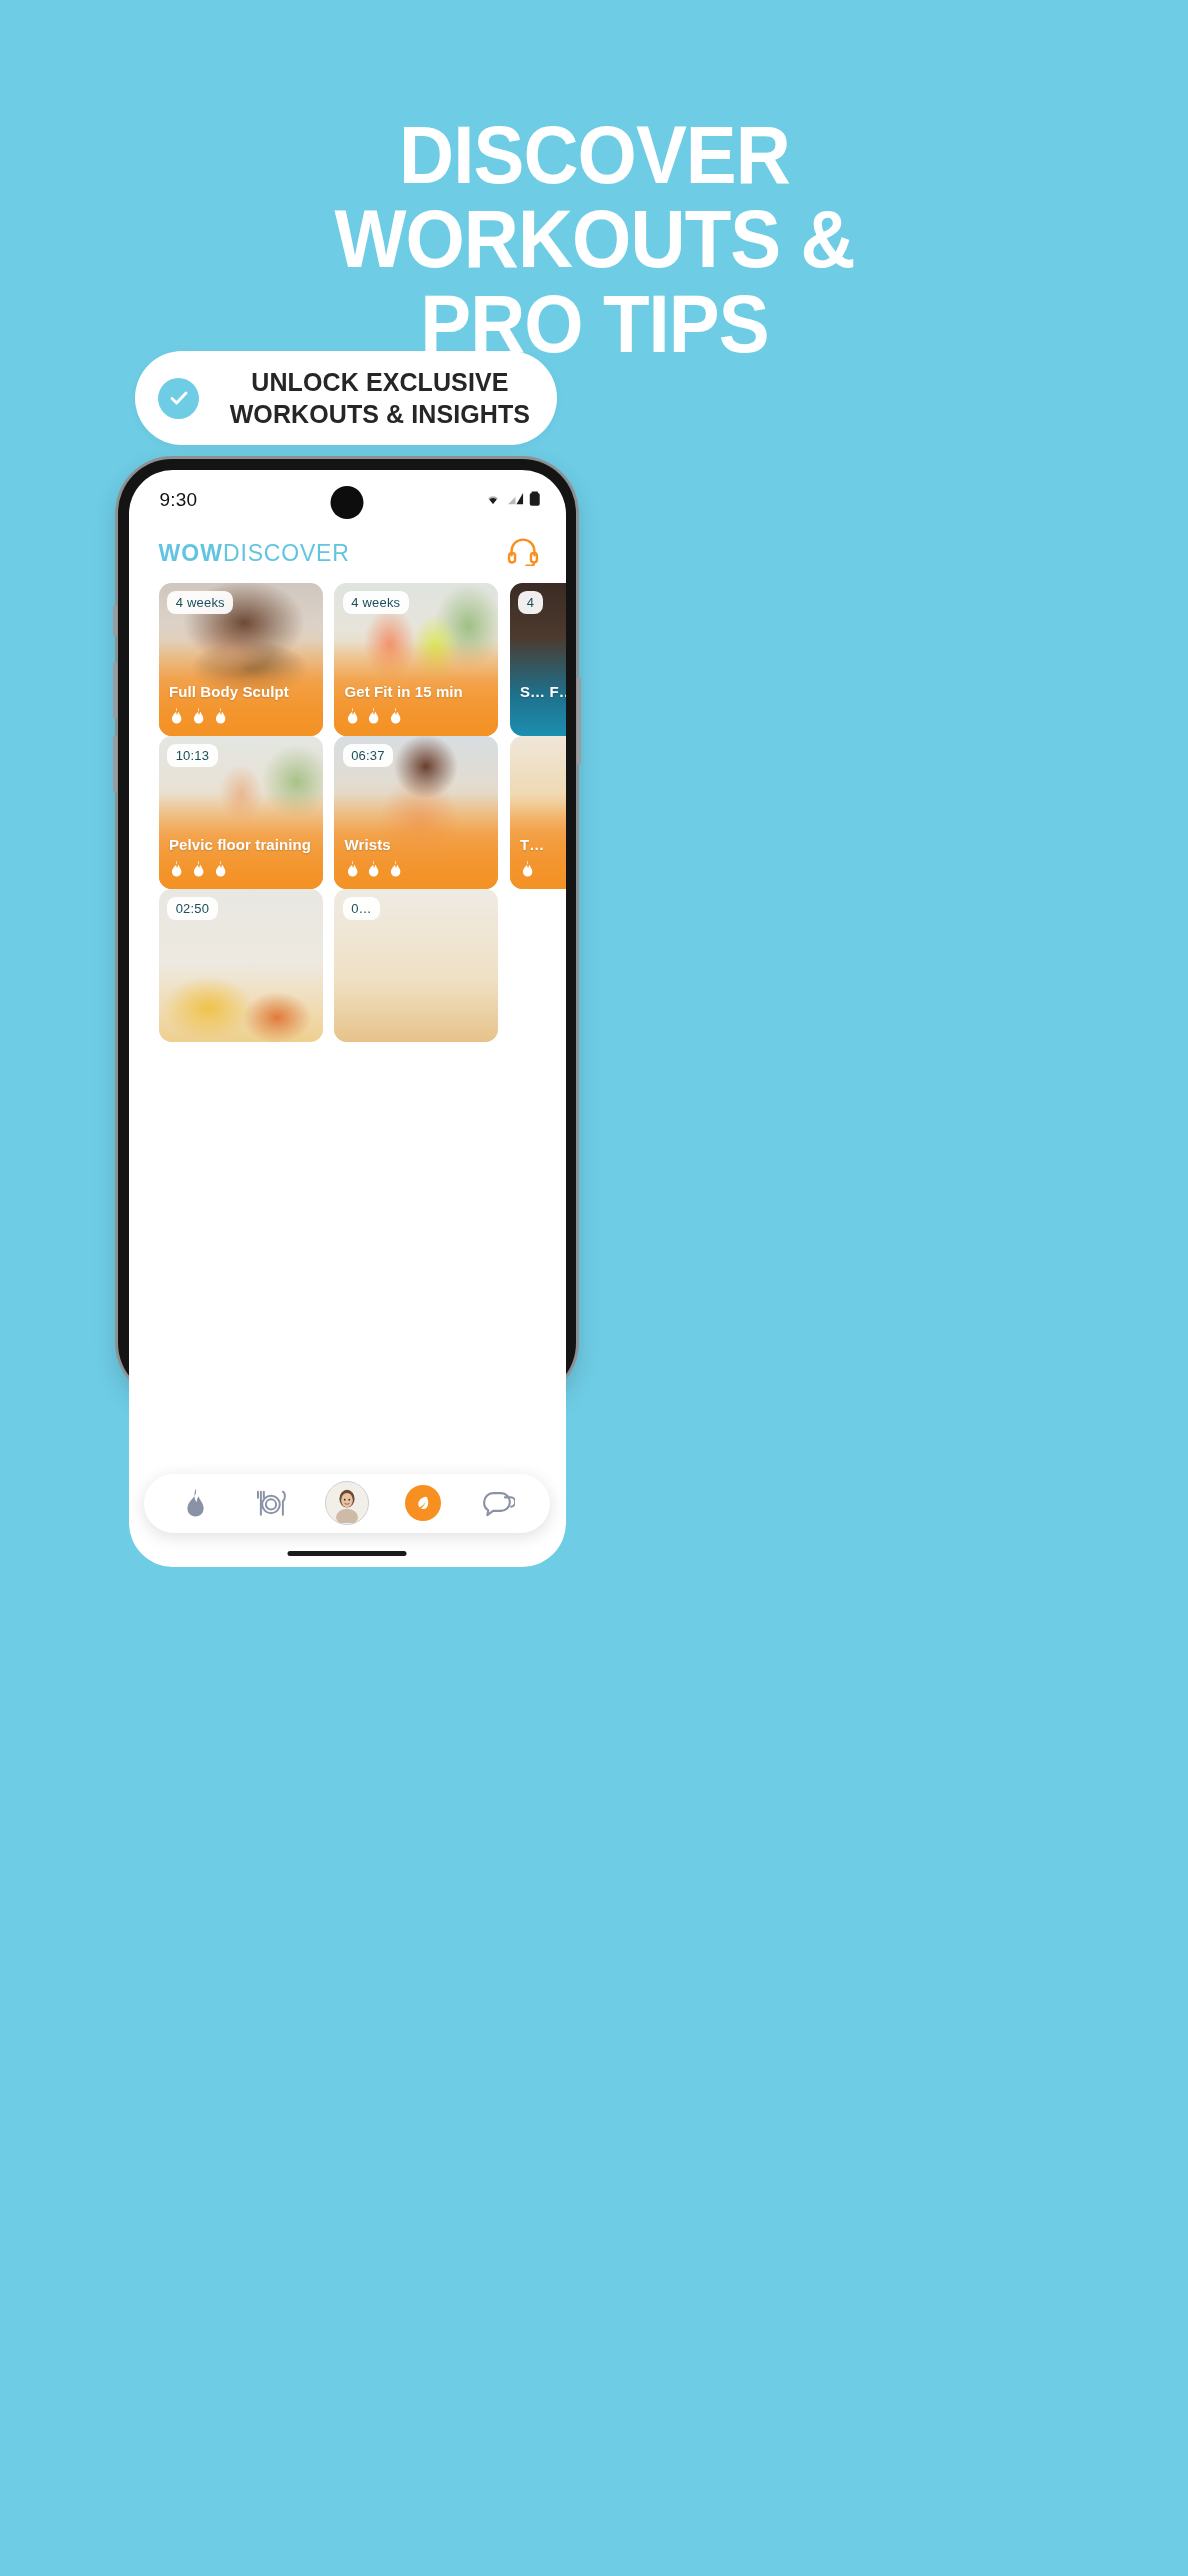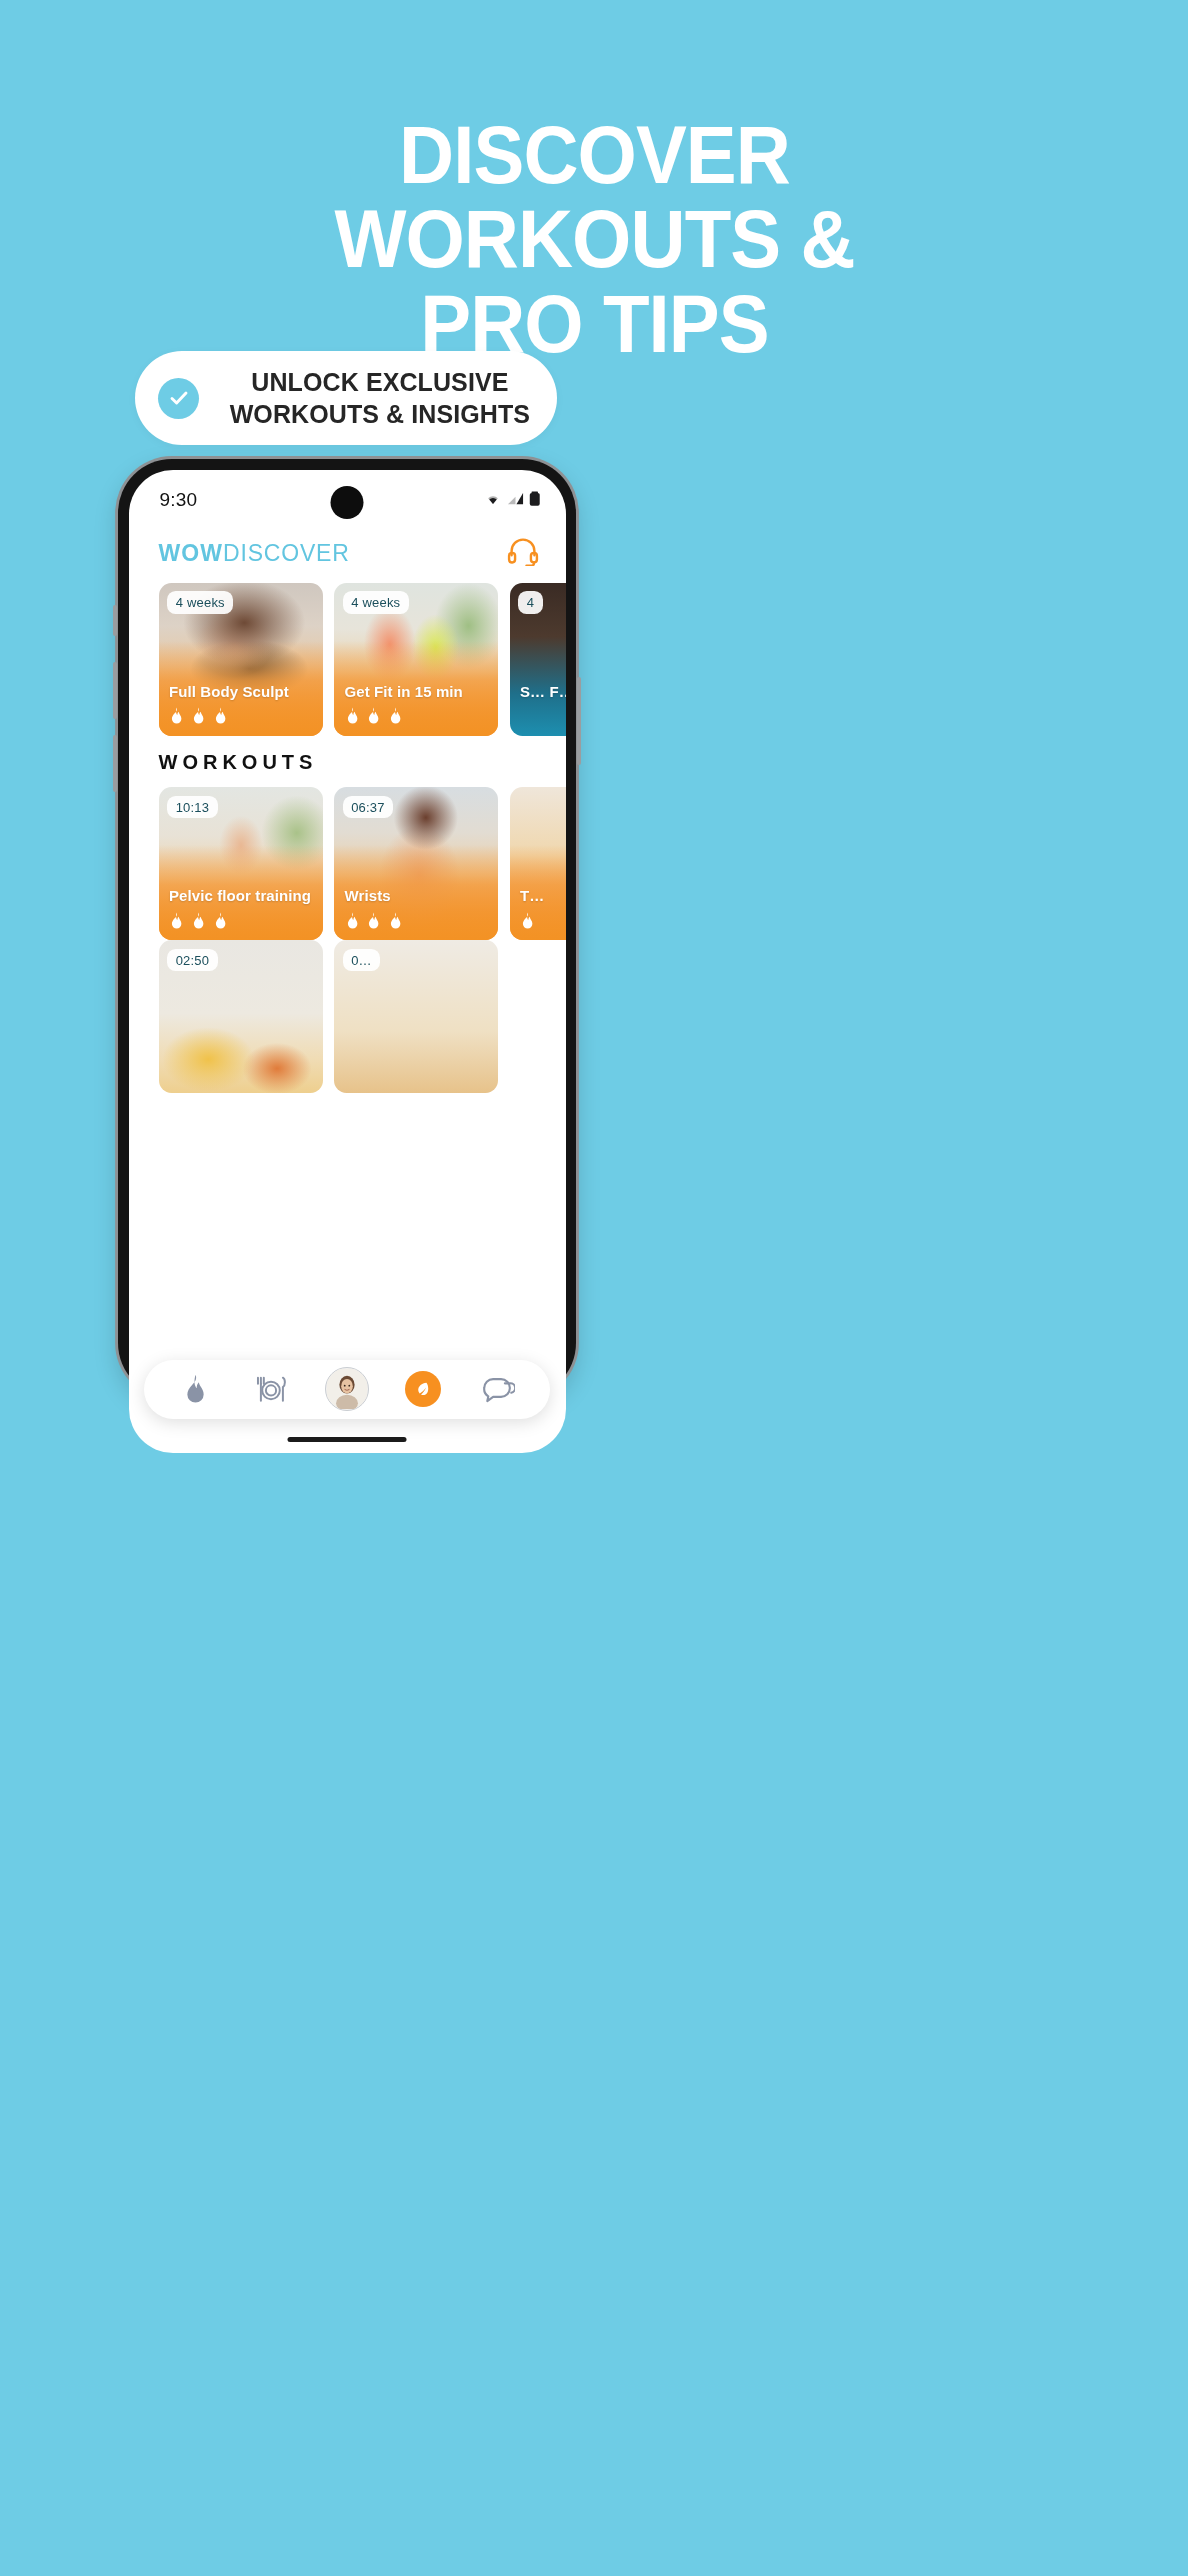--- a/index.html
+++ b/index.html
@@ -74,21 +74,21 @@
     background: #9a9da0;
   }
   .side-1 { left: -4.8px; top: 146px; height: 31px; }
   .side-2 { left: -4.8px; top: 203px; height: 57px; }
   .side-3 { left: -4.8px; top: 276px; height: 57px; }
   .side-4 { right: -4.8px; top: 218px; height: 88px; }
 
   .screen {
     position: absolute;
     left: 10.5px; top: 10.5px;
-    width: 437px; height: 983px;
+    width: 437px; height: 1097px;
     border-radius: 44px;
     background: #ffffff;
     overflow: hidden;
   }
 
   
   .statusbar {
     height: 54px; position: relative;
     display: flex; align-items: center;
   }
@@ -304,21 +304,20 @@
           </div>
         </div>
 
         <div class="card">
           <div class="card-img" style="background: linear-gradient(to bottom, #3a2b24 0%, #4d3a2e 35%, #1f6f8a 72%, #1d8fb0 100%);"></div>
           <div class="badge">4</div>
           <div class="card-title">S… F…</div>
         </div>
       </div>
 
-      <div class="sec-title">WORKOUTS</div>
       <div class="row">
 
         <div class="card">
           <div class="card-img" style="background:
               radial-gradient(ellipse 18% 26% at 50% 38%, #e9b894 0%, rgba(233,184,148,0) 74%),
               radial-gradient(ellipse 30% 34% at 84% 30%, #a9c289 0%, rgba(169,194,137,0) 72%),
               linear-gradient(to bottom, #e3e6e2 0%, #e8e2d6 32%, #eed3ab 60%, #f1a95a 84%, #f3922a 100%);"></div>
           <div class="card-grad"></div>
           <div class="badge">10:13</div>
           <div class="card-title">Pelvic floor training</div>

